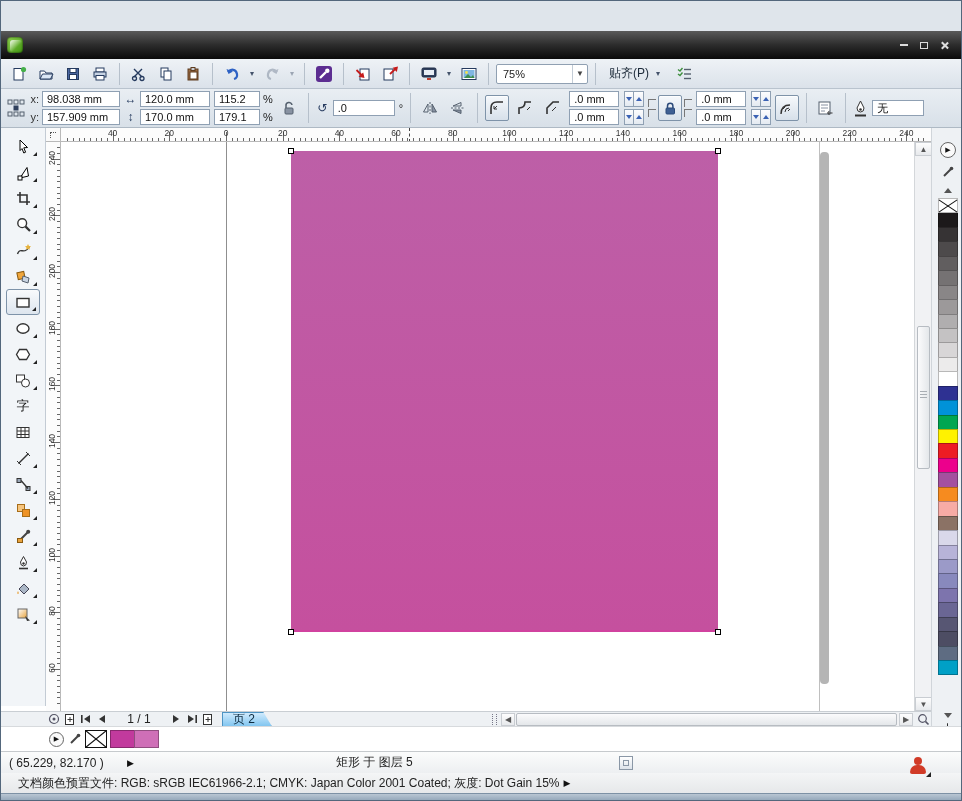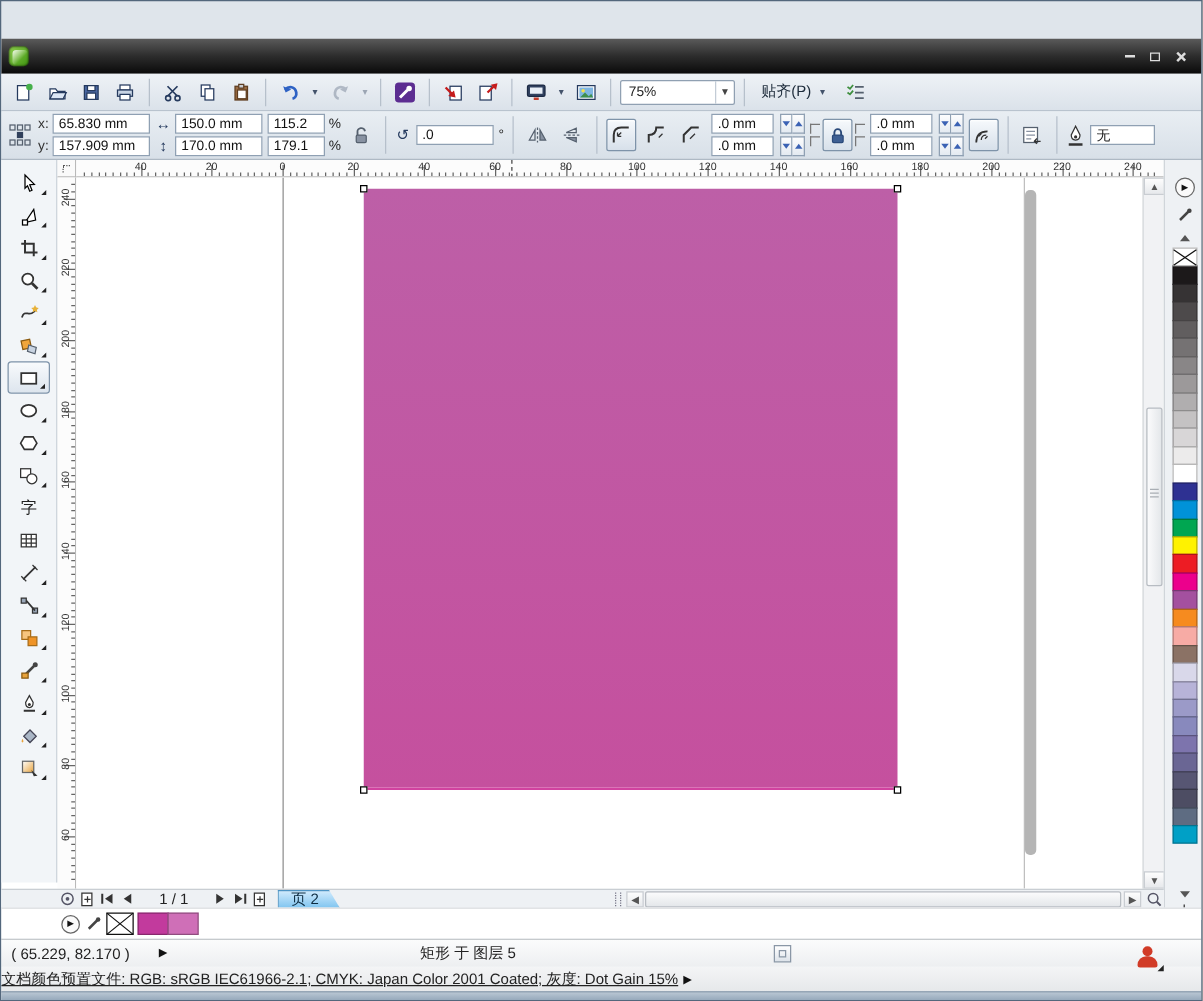--- a/index.html
+++ b/index.html
@@ -146,21 +146,21 @@
   .dswatch-none::after{transform:translate(-50%,-50%) rotate(-39deg);}
 
   
   #status1{position:absolute;left:0;top:750px;width:100%;height:22px;background:linear-gradient(#fbfcfc,#edeff1);border-top:1px solid #c6cacd;display:flex;align-items:center;font-size:12px;color:#222;}
   #coords{margin-left:8px;width:118px;}
   #coords-flyout{color:#111;font-size:9px;}
   #selection-info{position:absolute;left:335px;}
   #objprops-icon{position:absolute;left:618px;top:4px;width:14px;height:14px;border:1px solid #8a97a6;background:linear-gradient(#fff,#dde3ea);}
   #objprops-icon i{position:absolute;left:3px;top:3px;width:6px;height:6px;border:1px solid #8a97a6;}
   #status2{position:absolute;left:0;top:772px;width:100%;height:20px;background:linear-gradient(#f4f5f6,#e6e8ea);display:flex;align-items:center;font-size:12px;color:#222;}
-  #profile-text{margin-left:0;text-decoration:underline;}
+  #profile-text{margin-left:17px;}
   #profile-flyout{margin-left:4px;font-size:9px;color:#111;}
   #member-icon{position:absolute;right:34px;top:-16px;width:18px;height:20px;}
   #member-icon .head{position:absolute;left:5px;top:0;width:8px;height:8px;border-radius:50%;background:#d13b27;}
   #member-icon .body{position:absolute;left:1px;top:8px;width:16px;height:9px;border-radius:7px 7px 2px 2px;background:#d13b27;}
   #member-icon .fly{position:absolute;right:-4px;bottom:0;border-left:5px solid transparent;border-bottom:5px solid #222;}
   #resize-grip{position:absolute;right:4px;bottom:2px;width:22px;height:14px;}
   #bottom-edge{position:absolute;left:0;top:792px;width:100%;height:9px;background:linear-gradient(#b9c6d3,#8ba0b4);border-top:1px solid #7d91a5;}
 
   svg{overflow:visible;}
 </style>
@@ -309,31 +309,31 @@
         <rect x="7" y="1" width="4" height="4" fill="none" stroke="#55606e"></rect>
         <rect x="13" y="1" width="4" height="4" fill="none" stroke="#55606e"></rect>
         <rect x="7" y="7" width="4" height="4" fill="#30405c" stroke="#30405c"></rect>
         <rect x="1" y="13" width="4" height="4" fill="none" stroke="#55606e"></rect>
         <rect x="7" y="13" width="4" height="4" fill="none" stroke="#55606e"></rect>
         <rect x="13" y="13" width="4" height="4" fill="none" stroke="#55606e"></rect>
       </svg>
     <div class="pb-stack">
       <div class="pb-row">
           <span class="pb-lbl">x:</span>
-        <div class="field w78">65.830 mm</div>
+        <div class="field w78">98.038 mm</div>
         </div>
       <div class="pb-row">
           <span class="pb-lbl">y:</span>
         <div class="field w78">157.909 mm</div>
         </div>
     </div>
     <div class="pb-stack">
       <div class="pb-row">
           <span class="pb-glyph">↔</span>
-        <div class="field w70">150.0 mm</div>
+        <div class="field w70">120.0 mm</div>
         </div>
       <div class="pb-row">
           <span class="pb-glyph">↕</span>
         <div class="field w70">170.0 mm</div>
         </div>
     </div>
     <div class="pb-stack">
       <div class="pb-row">
           <div class="field w46">115.2</div>
         <span>%</span>

